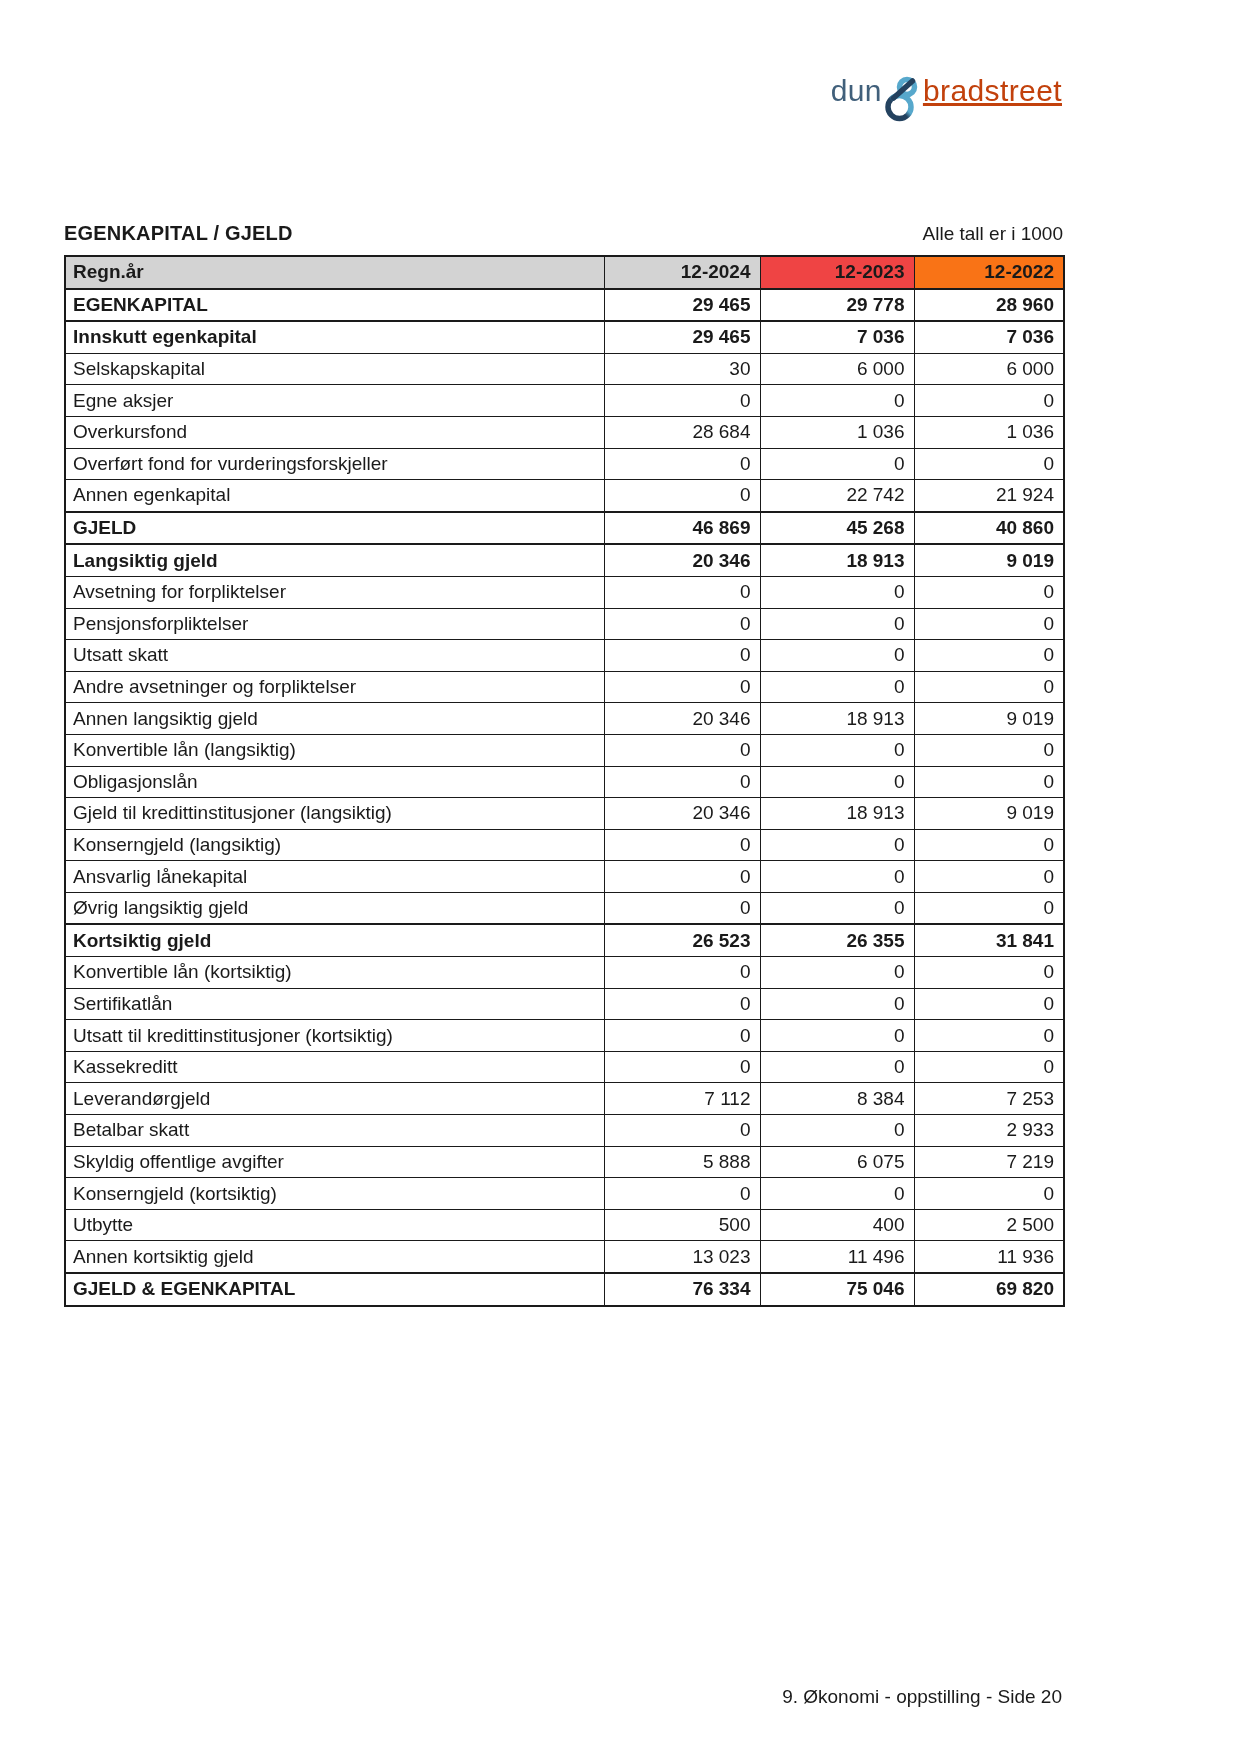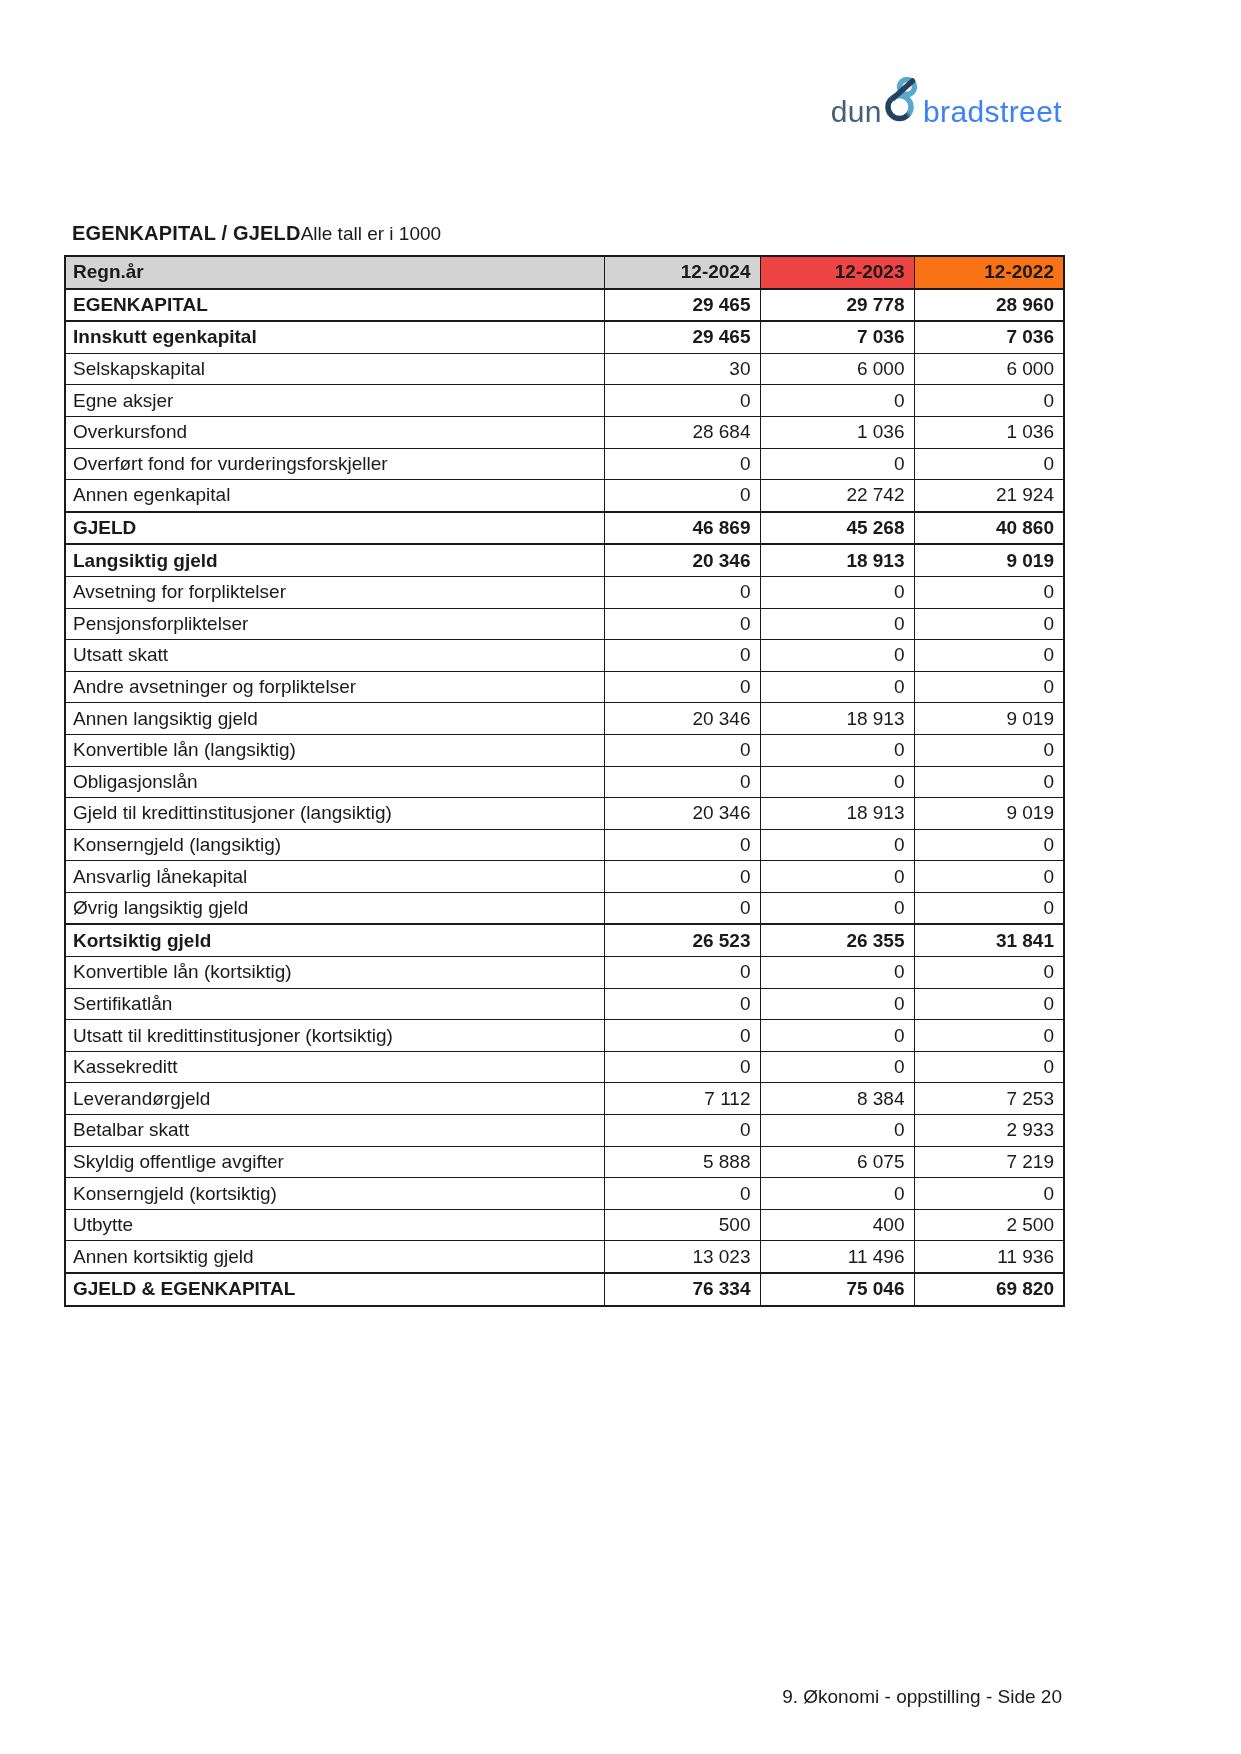--- a/index.html
+++ b/index.html
@@ -7,29 +7,29 @@
     position:relative;
     width:1241px; height:1754px;
     background:#ffffff;
     color:#1a1a1a;
     font-family:"Liberation Sans", sans-serif;
     overflow:hidden;
   }
   
   .logo {
     position:absolute; top:76px; right:179px;
-    display:flex; align-items:flex-end;
+    display:flex; align-items:flex-start;
     font-size:30px; letter-spacing:0.4px;
     line-height:1;
   }
   .logo .amp-svg { margin:0 2px 4px 3px; display:block; }
   
   .title-row {
     position:absolute; left:64px; top:222px; width:999px;
-    display:flex; justify-content:flex-start; align-items:baseline;margin-left:8px;
+    display:flex; justify-content:space-between; align-items:baseline;
   }
   .section-title { font-size:20px; font-weight:bold; letter-spacing:0.2px; }
   .units-note { font-size:19px; }
   
   table.fin {
     position:absolute; left:64px; top:255px; width:999px;
     border-collapse:collapse; table-layout:fixed;
     font-size:19px;
     border:2px solid #1a1a1a;
     padding-left:45px;
@@ -66,21 +66,21 @@
           <stop id="ampStop1" offset="0.45" stop-color="#24425f"></stop>
           <stop id="ampStop2" offset="0.60" stop-color="#57a8cc"></stop>
         </linearGradient>
       </defs>
       <g fill="none" stroke-width="5.5" stroke-linecap="round">
         <circle id="ampTopLoop" cx="22" cy="11" r="7.5" stroke="#57a8cc"></circle>
         <circle id="ampBottomLoop" cx="14.5" cy="31" r="11.5" stroke="url(#ampGrad)"></circle>
         <line id="ampDiagonal" x1="27.5" y1="5" x2="8.5" y2="22" stroke="#24425f"></line>
       </g>
     </svg>
-    <span class="brad" style="color: #3b82f6;">bradstreet</span>
+    <span class="brad" style="color: #c2410c; text-decoration: underline;">bradstreet</span>
   </div>
 
   <div class="title-row">
     <span class="section-title">EGENKAPITAL / GJELD</span>
     <span class="units-note">Alle tall er i 1000</span>
   </div>
 
   <table class="fin">
     <colgroup>
       <col style="width:539px">

